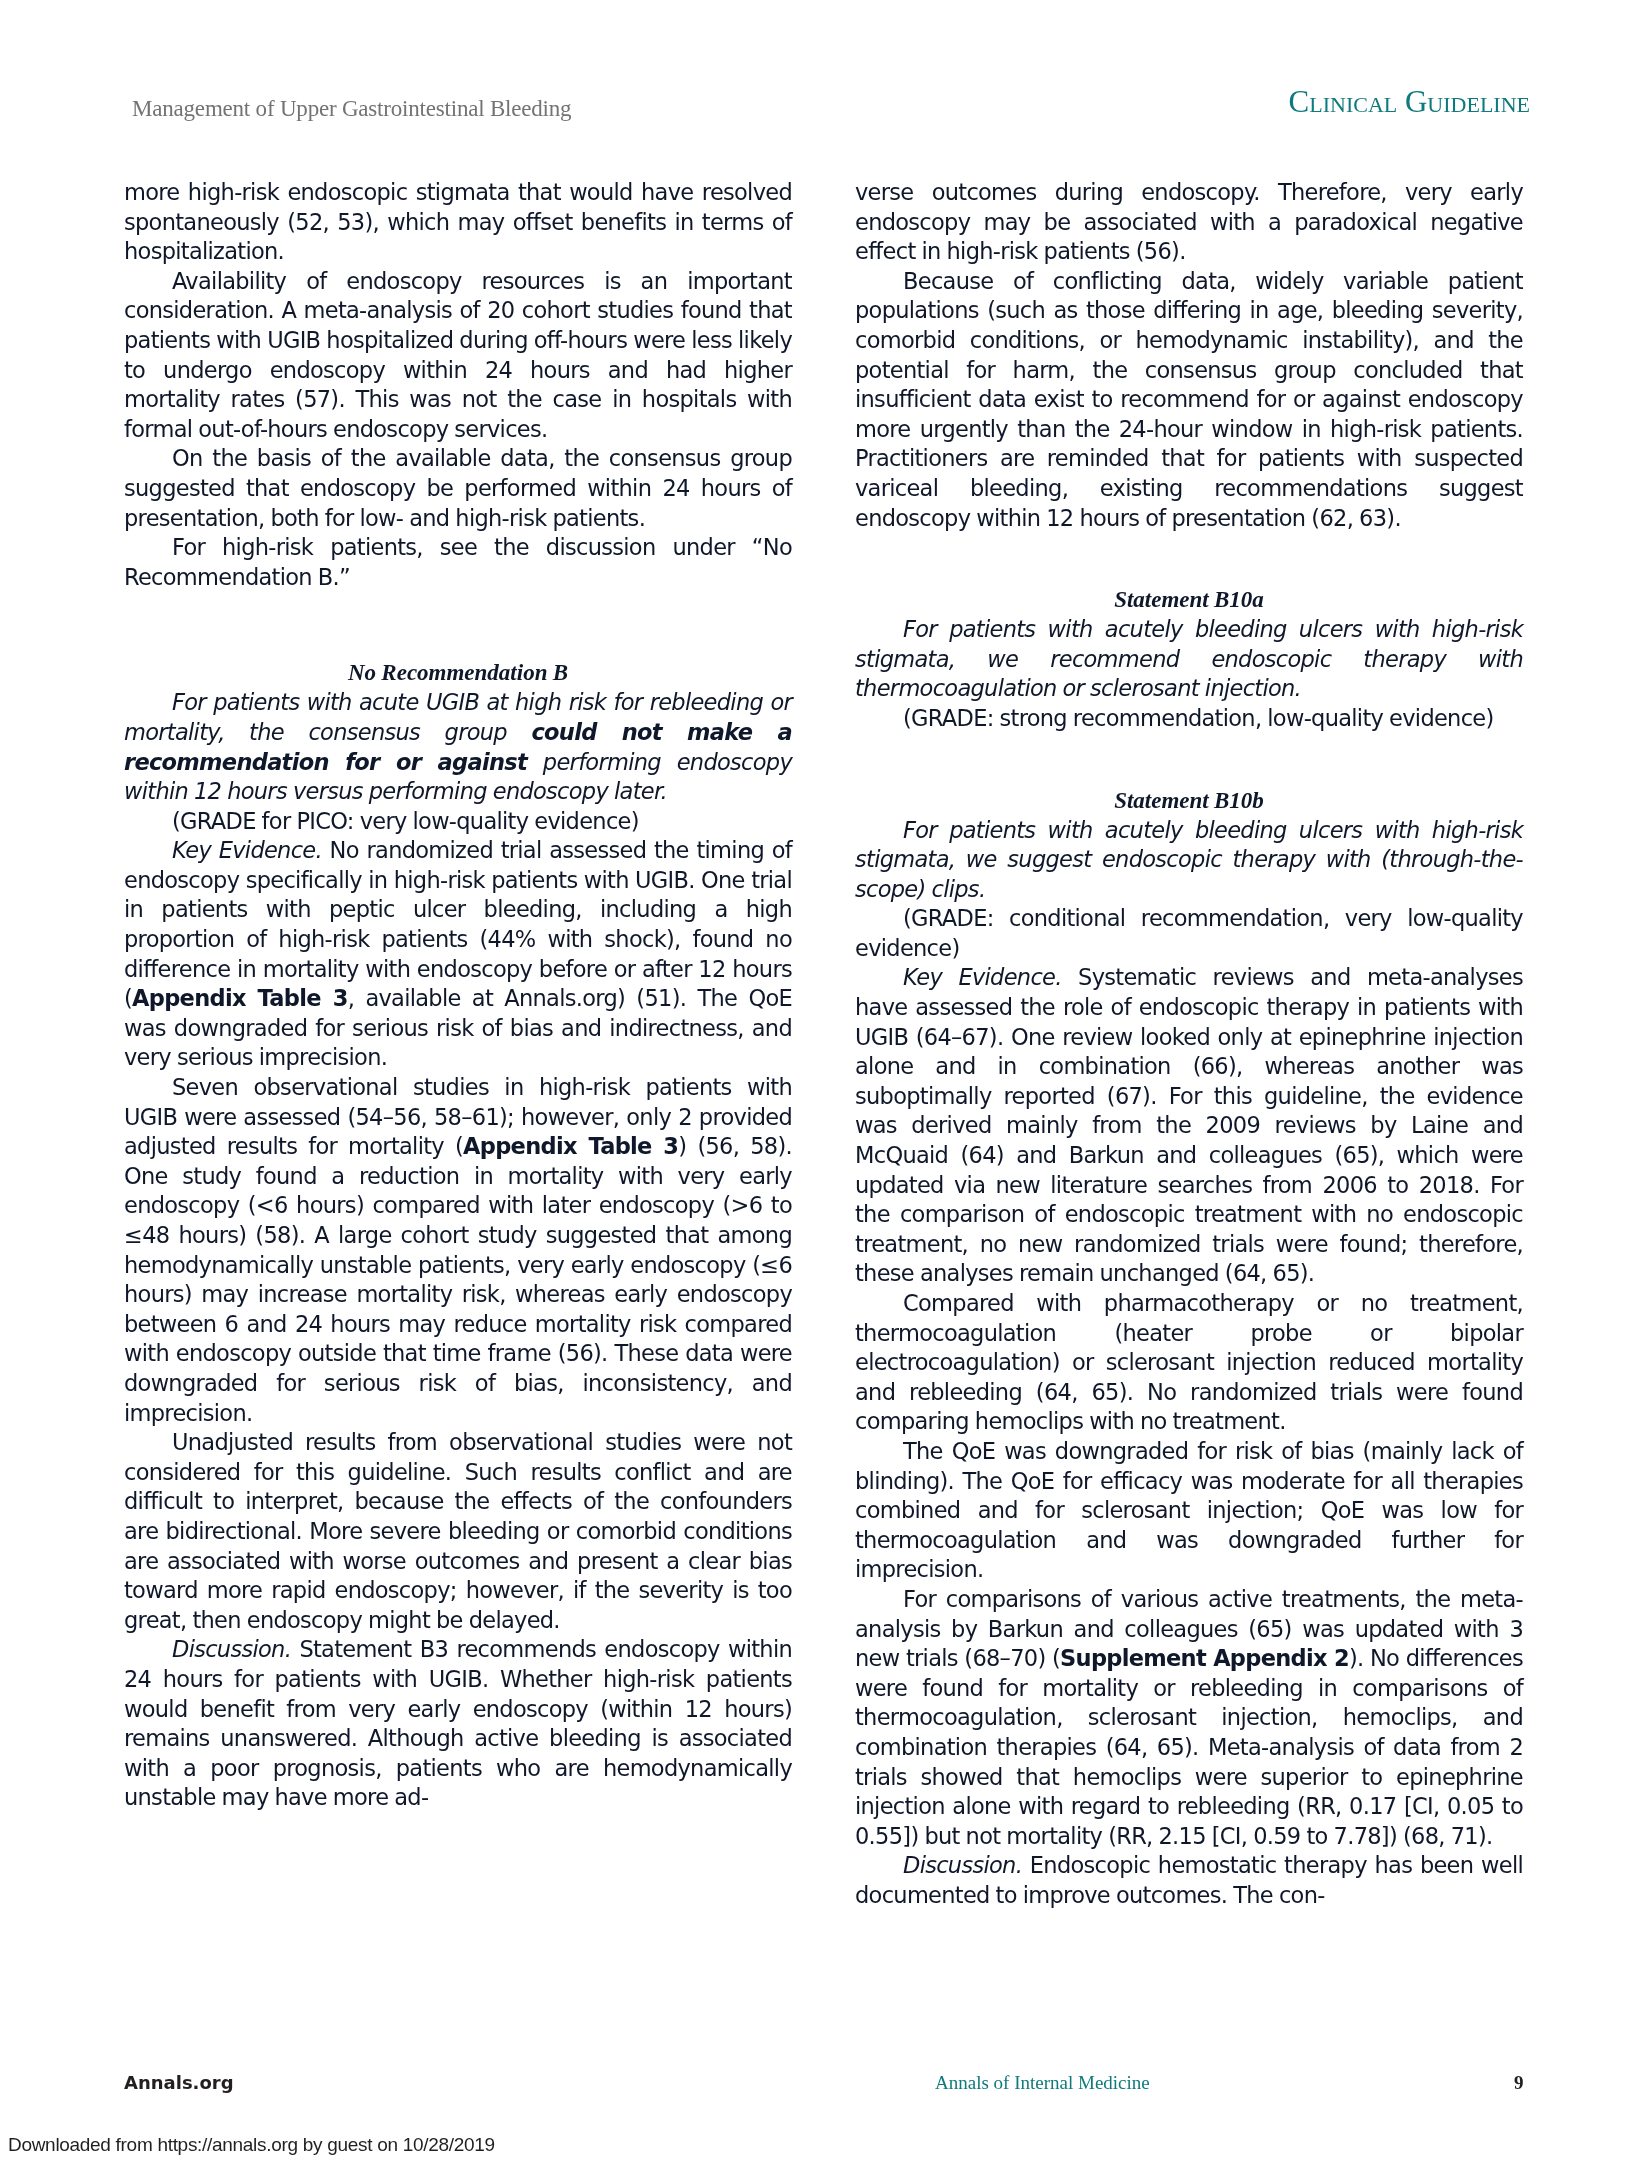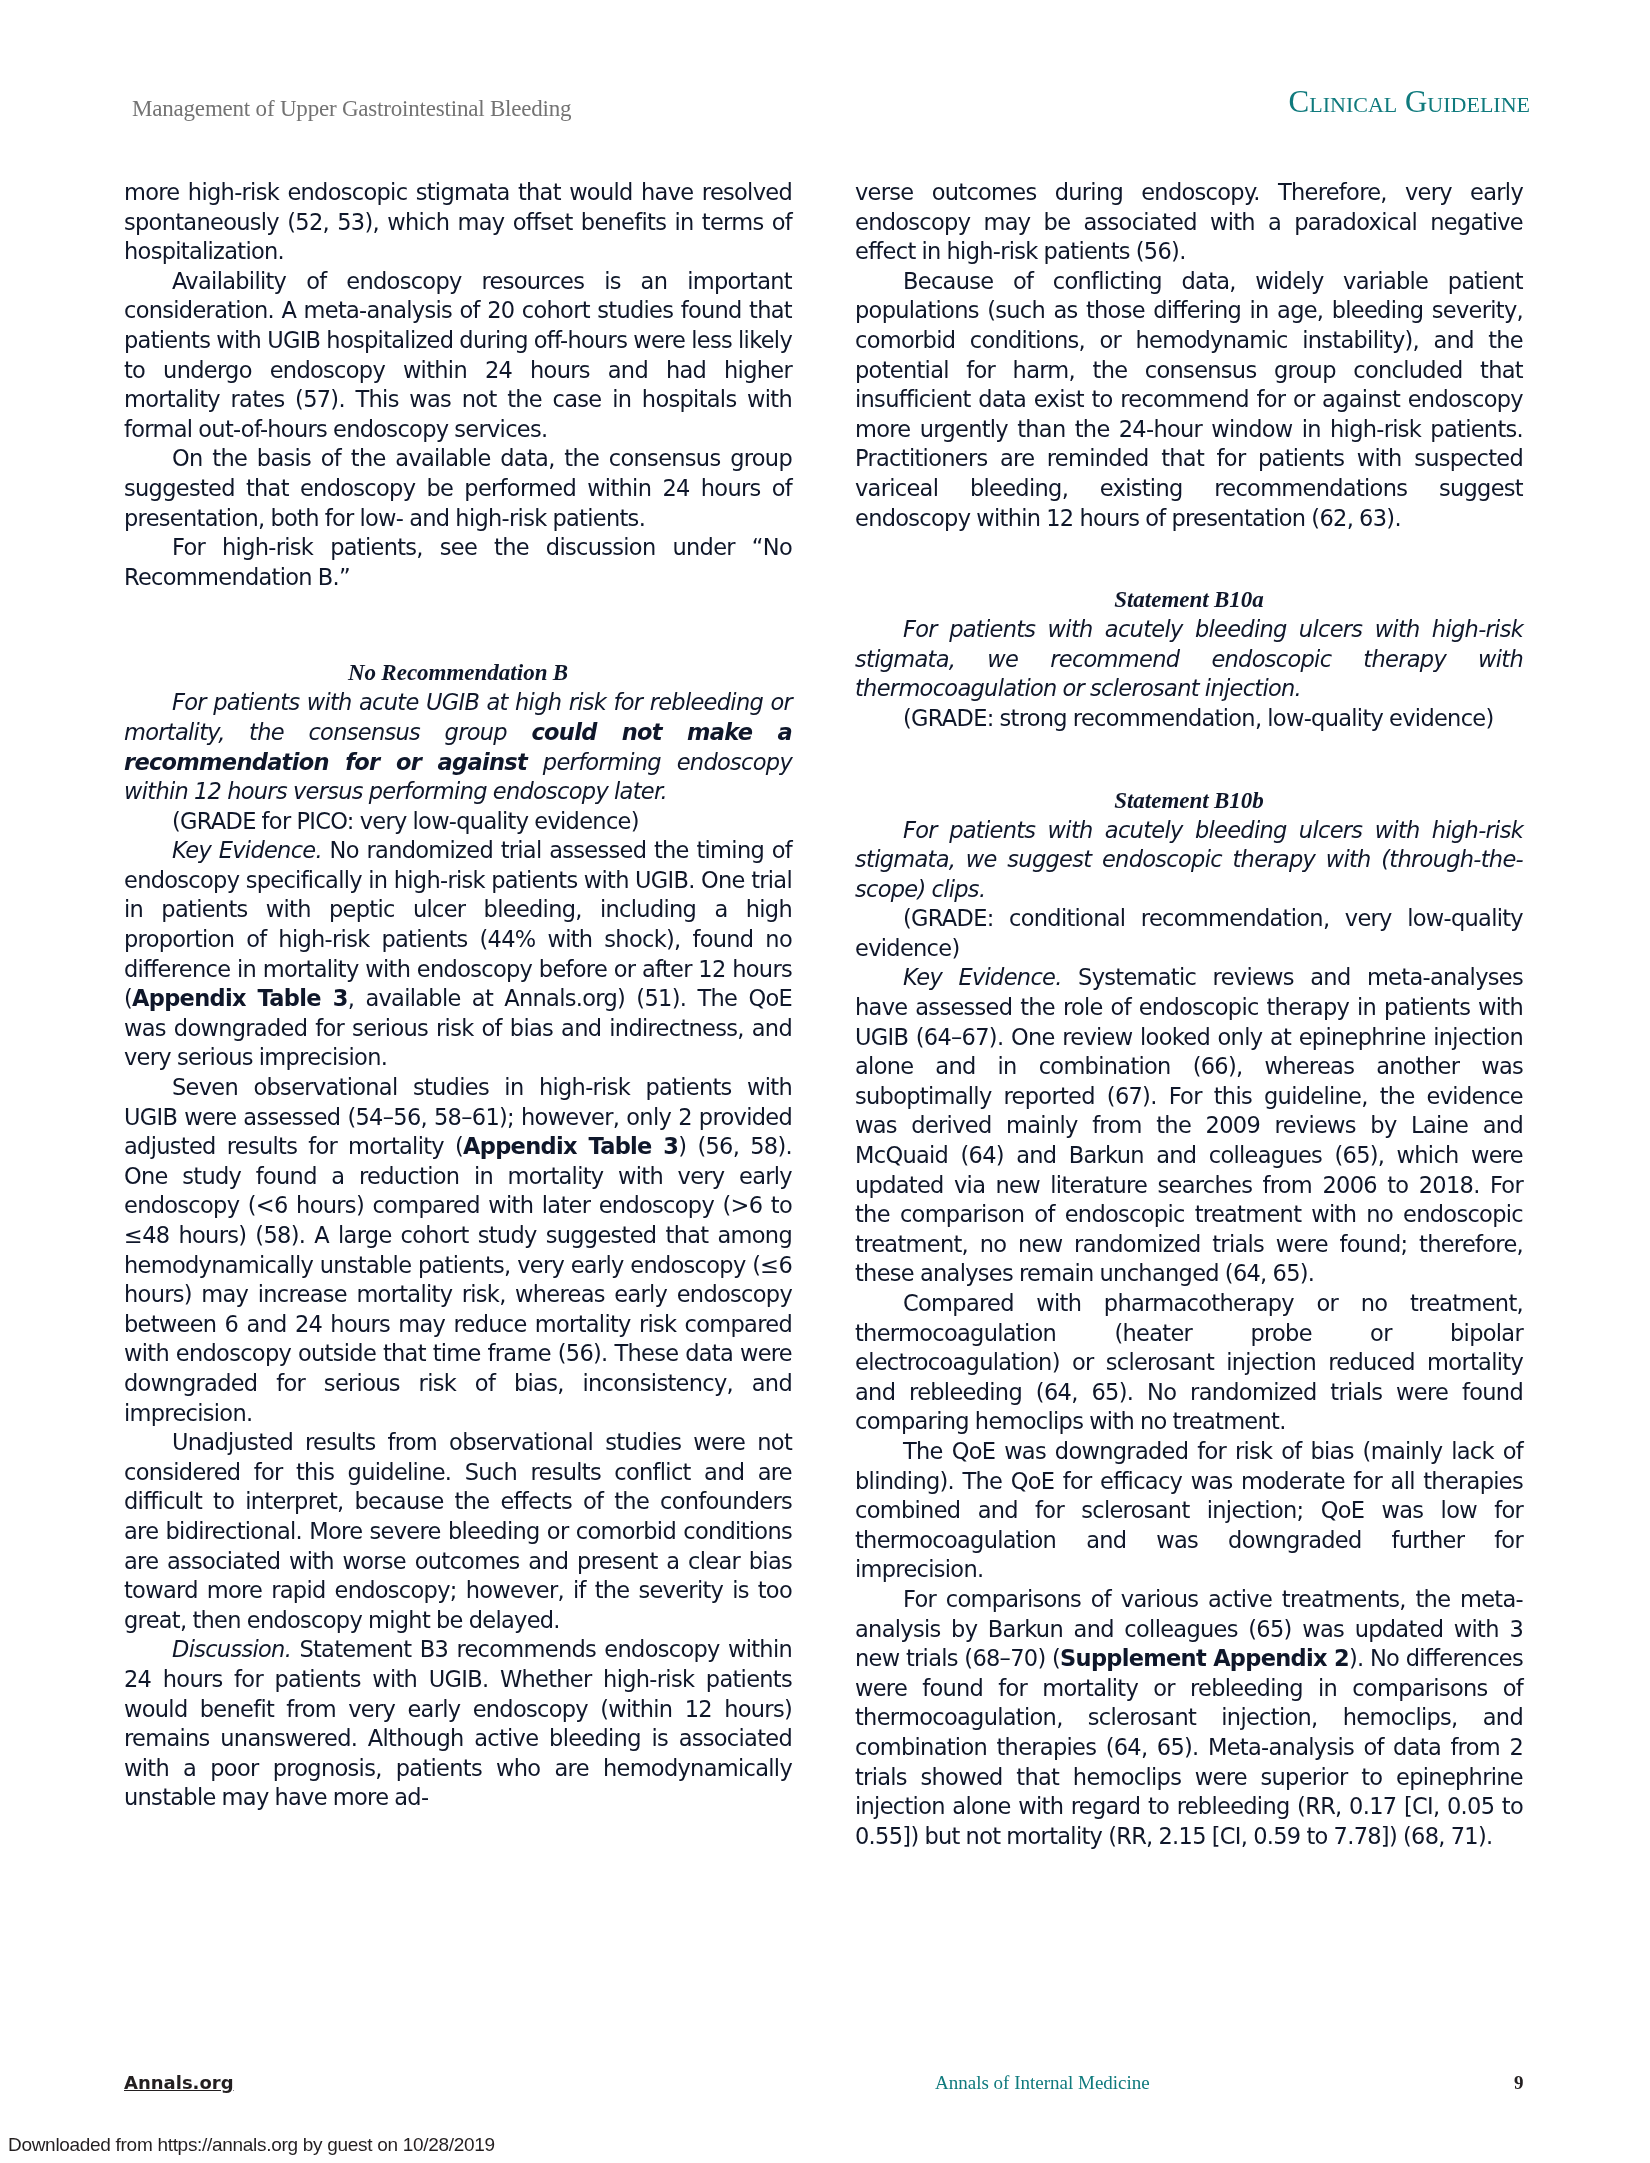--- a/index.html
+++ b/index.html
@@ -69,21 +69,20 @@
     .spacer-lg { height: 66px; }
     .spacer-md { height: 52px; }
     .footer-left {
       position: absolute;
       left: 124px;
       top: 2072px;
       font-family: "DejaVu Sans", sans-serif;
       font-weight: bold;
       font-size: 18px;
       color: #231f20;
-      text-decoration: underline;
     }
     .footer-center {
       position: absolute;
       left: 935px;
       top: 2072px;
       font-family: "Liberation Serif", serif;
       font-size: 19px;
       color: #0f7a7d;
     }
     .footer-right {
@@ -140,18 +139,19 @@
 
   <div class="spacer-md"></div>
 
   <div class="heading">Statement B10b</div>
   <p class="indent it">For patients with acutely bleeding ulcers with high-risk stigmata, we suggest endoscopic therapy with (through-the-scope) clips.</p>
   <p class="indent">(GRADE: conditional recommendation, very low-quality evidence)</p>
   <p class="indent"><span class="it">Key Evidence.</span><span> Systematic reviews and meta-analyses have assessed the role of endoscopic therapy in patients with UGIB (64–67). One review looked only at epinephrine injection alone and in combination (66), whereas another was suboptimally reported (67). For this guideline, the evidence was derived mainly from the 2009 reviews by Laine and McQuaid (64) and Barkun and colleagues (65), which were updated via new literature searches from 2006 to 2018. For the comparison of endoscopic treatment with no endoscopic treatment, no new randomized trials were found; therefore, these analyses remain unchanged (64, 65).</span></p>
   <p class="indent">Compared with pharmacotherapy or no treatment, thermocoagulation (heater probe or bipolar electrocoagulation) or sclerosant injection reduced mortality and rebleeding (64, 65). No randomized trials were found comparing hemoclips with no treatment.</p>
   <p class="indent">The QoE was downgraded for risk of bias (mainly lack of blinding). The QoE for efficacy was moderate for all therapies combined and for sclerosant injection; QoE was low for thermocoagulation and was downgraded further for imprecision.</p>
   <p class="indent"><span>For comparisons of various active treatments, the meta-analysis by Barkun and colleagues (65) was updated with 3 new trials (68–70) (</span><span class="xref">Supplement Appendix 2</span><span>). No differences were found for mortality or rebleeding in comparisons of thermocoagulation, sclerosant injection, hemoclips, and combination therapies (64, 65). Meta-analysis of data from 2 trials showed that hemoclips were superior to epinephrine injection alone with regard to rebleeding (RR, 0.17 [CI, 0.05 to 0.55]) but not mortality (RR, 2.15 [CI, 0.59 to 7.78]) (68, 71).</span></p>
+  <p class="indent"><span class="it">Discussion.</span><span> Endoscopic hemostatic therapy has been well documented to improve outcomes. The con-</span></p>
 </div>
 
 <div class="footer-left">Annals.org</div>
 <div class="footer-center">Annals of Internal Medicine</div>
 <div class="footer-right">9</div>
 <div class="download-note">Downloaded from https://annals.org by guest on 10/28/2019</div>
 
 </body></html>

